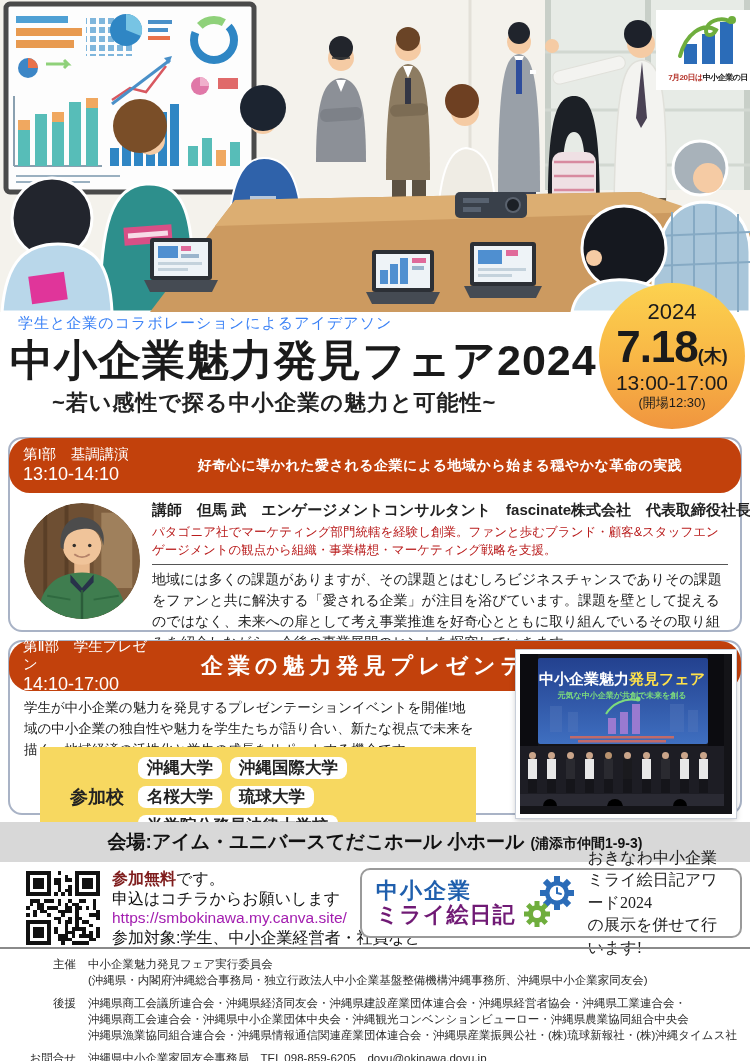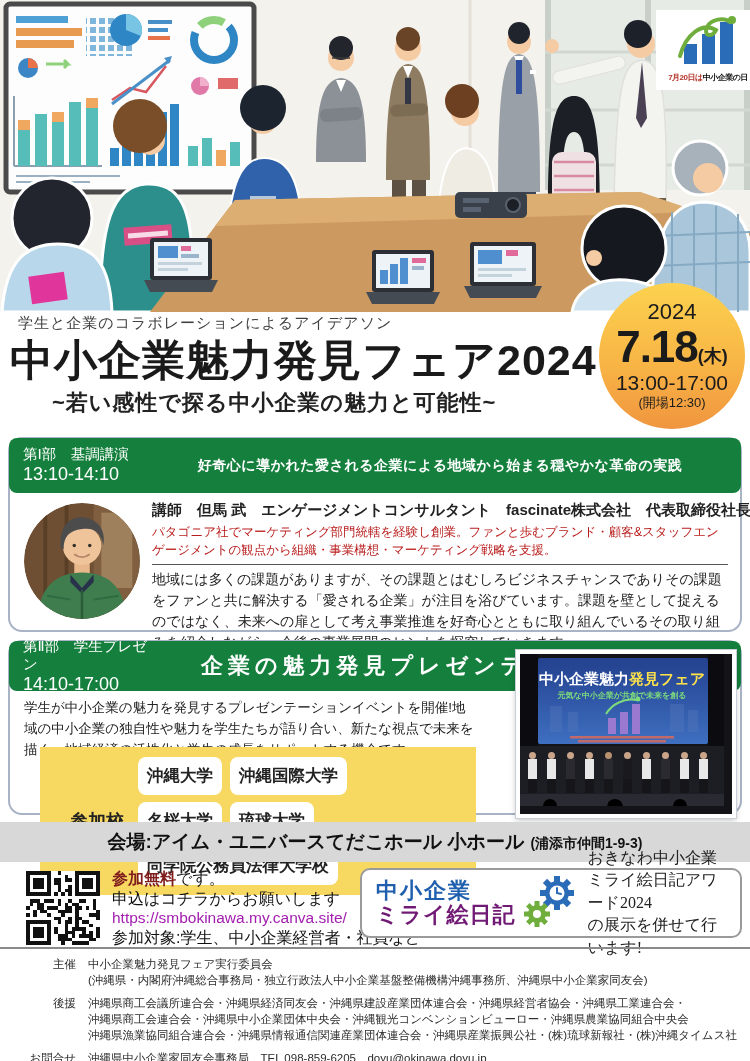--- a/index.html
+++ b/index.html
@@ -14,48 +14,48 @@
   
   #date-circle{position:absolute;left:599px;top:283px;width:146px;height:146px;border-radius:50%;
     background:linear-gradient(180deg,#fcd24f 0%,#f8b545 55%,#f0953f 100%);
     display:flex;flex-direction:column;align-items:center;justify-content:center;z-index:5;color:#1b1b1b;}
   #date-circle .yr{font-size:22px;line-height:1.1;}
   #date-circle .day{font-size:44px;font-weight:bold;line-height:1.05;letter-spacing:-1px;}
   #date-circle .day small{font-size:18px;font-weight:bold;letter-spacing:0;}
   #date-circle .tm{font-size:21px;line-height:1.2;}
   #date-circle .op{font-size:13px;line-height:1.3;}
   
-  #tagline{position:absolute;left:18px;top:314px;font-size:15px;color:#404040;letter-spacing:1px;}
+  #tagline{position:absolute;left:18px;top:314px;font-size:15px;color:#3b82f6;letter-spacing:1px;}
   #main-title{position:absolute;left:10px;top:332px;font-size:43px;font-weight:600;color:#1a1a1a;letter-spacing:1px;white-space:nowrap;}
   #sub-title{position:absolute;left:52px;top:388px;font-size:22px;font-weight:600;color:#222;letter-spacing:1px;white-space:nowrap;}
   
   .section{position:absolute;left:8px;width:734px;background:#fff;border:2px solid #a9b3c6;border-radius:14px;box-sizing:border-box;}
   #section1{top:437px;height:195px;}
   #section2{top:640px;height:175px;}
-  .sec-head{display:flex;align-items:center;background:#15803d;border-radius:8px;margin:-1px;color:#fff;}
+  .sec-head{display:flex;align-items:center;background:#c2410c;border-radius:21px;margin:-1px;color:#fff;}
   #section1 .sec-head{height:55px;}
   #section2 .sec-head{height:50px;}
   .sec-part{flex:none;width:152px;padding-left:14px;box-sizing:border-box;line-height:1.25;}
   .sec-part .p1{font-size:14.5px;}
   .sec-part .p2{font-size:18px;}
   .sec-title1{flex:1;text-align:center;font-size:14px;font-weight:bold;letter-spacing:0.5px;padding-right:22px;}
   .sec-title2{font-size:22px;font-weight:bold;letter-spacing:5px;padding-left:40px;white-space:nowrap;}
   #s1-body{display:flex;padding:7px 12px 6px 14px;gap:12px;}
   #avatar{flex:none;width:116px;height:116px;border-radius:50%;overflow:hidden;margin-top:4px;}
   #s1-col{flex:1;min-width:0;}
   #speaker-line{font-size:15px;font-weight:bold;color:#222;margin:2px 0 3px 0;white-space:nowrap;}
   #speaker-bio{font-size:12.5px;line-height:1.45;color:#b91c1c;}
   #s1-col hr{border:none;border-top:1.5px solid #555;margin:5px 0 4px 0;}
   #s1-desc{font-size:14px;line-height:1.5;color:#222;}
   #s2-body{padding:8px 14px 0 14px;width:482px;box-sizing:border-box;}
   #s2-desc{font-size:13.5px;line-height:1.55;color:#222;}
   #schools-box{position:absolute;left:30px;top:105px;width:436px;background:#f7d860;padding:10px 12px;box-sizing:border-box;display:flex;align-items:center;gap:14px;}
   #schools-label{flex:none;font-size:18px;font-weight:bold;color:#222;padding-left:18px;}
   #schools-chips{display:flex;flex-wrap:wrap;gap:7px 8px;width:300px;}
-  .chip{background:#fff;border-radius:8px;padding:8px 9px;font-size:16.5px;font-weight:bold;color:#222;white-space:nowrap;}
+  .chip{background:#fff;border-radius:8px;padding:0 9px;font-size:16.5px;font-weight:bold;color:#222;white-space:nowrap;}
   #stage-photo{position:absolute;right:4px;top:8px;width:212px;height:160px;border:4px solid #fff;border-radius:0;
     overflow:hidden;box-shadow:0 0 0 1px #c9cfd9, 0 2px 6px rgba(0,0,0,.25);background:#141418;}
   
   #venue-bar{position:absolute;left:0;top:822px;width:750px;height:40px;background:#d8d8d8;
     display:flex;align-items:center;justify-content:center;gap:6px;}
   #venue-bar .vmain{font-size:19px;font-weight:bold;color:#111;}
   #venue-bar .vaddr{font-size:14px;font-weight:bold;color:#111;padding-top:3px;}
   
   #qr{position:absolute;left:26px;top:871px;width:74px;height:74px;}
   #reg-text{position:absolute;left:112px;top:869px;font-size:16px;line-height:1.22;color:#111;}

